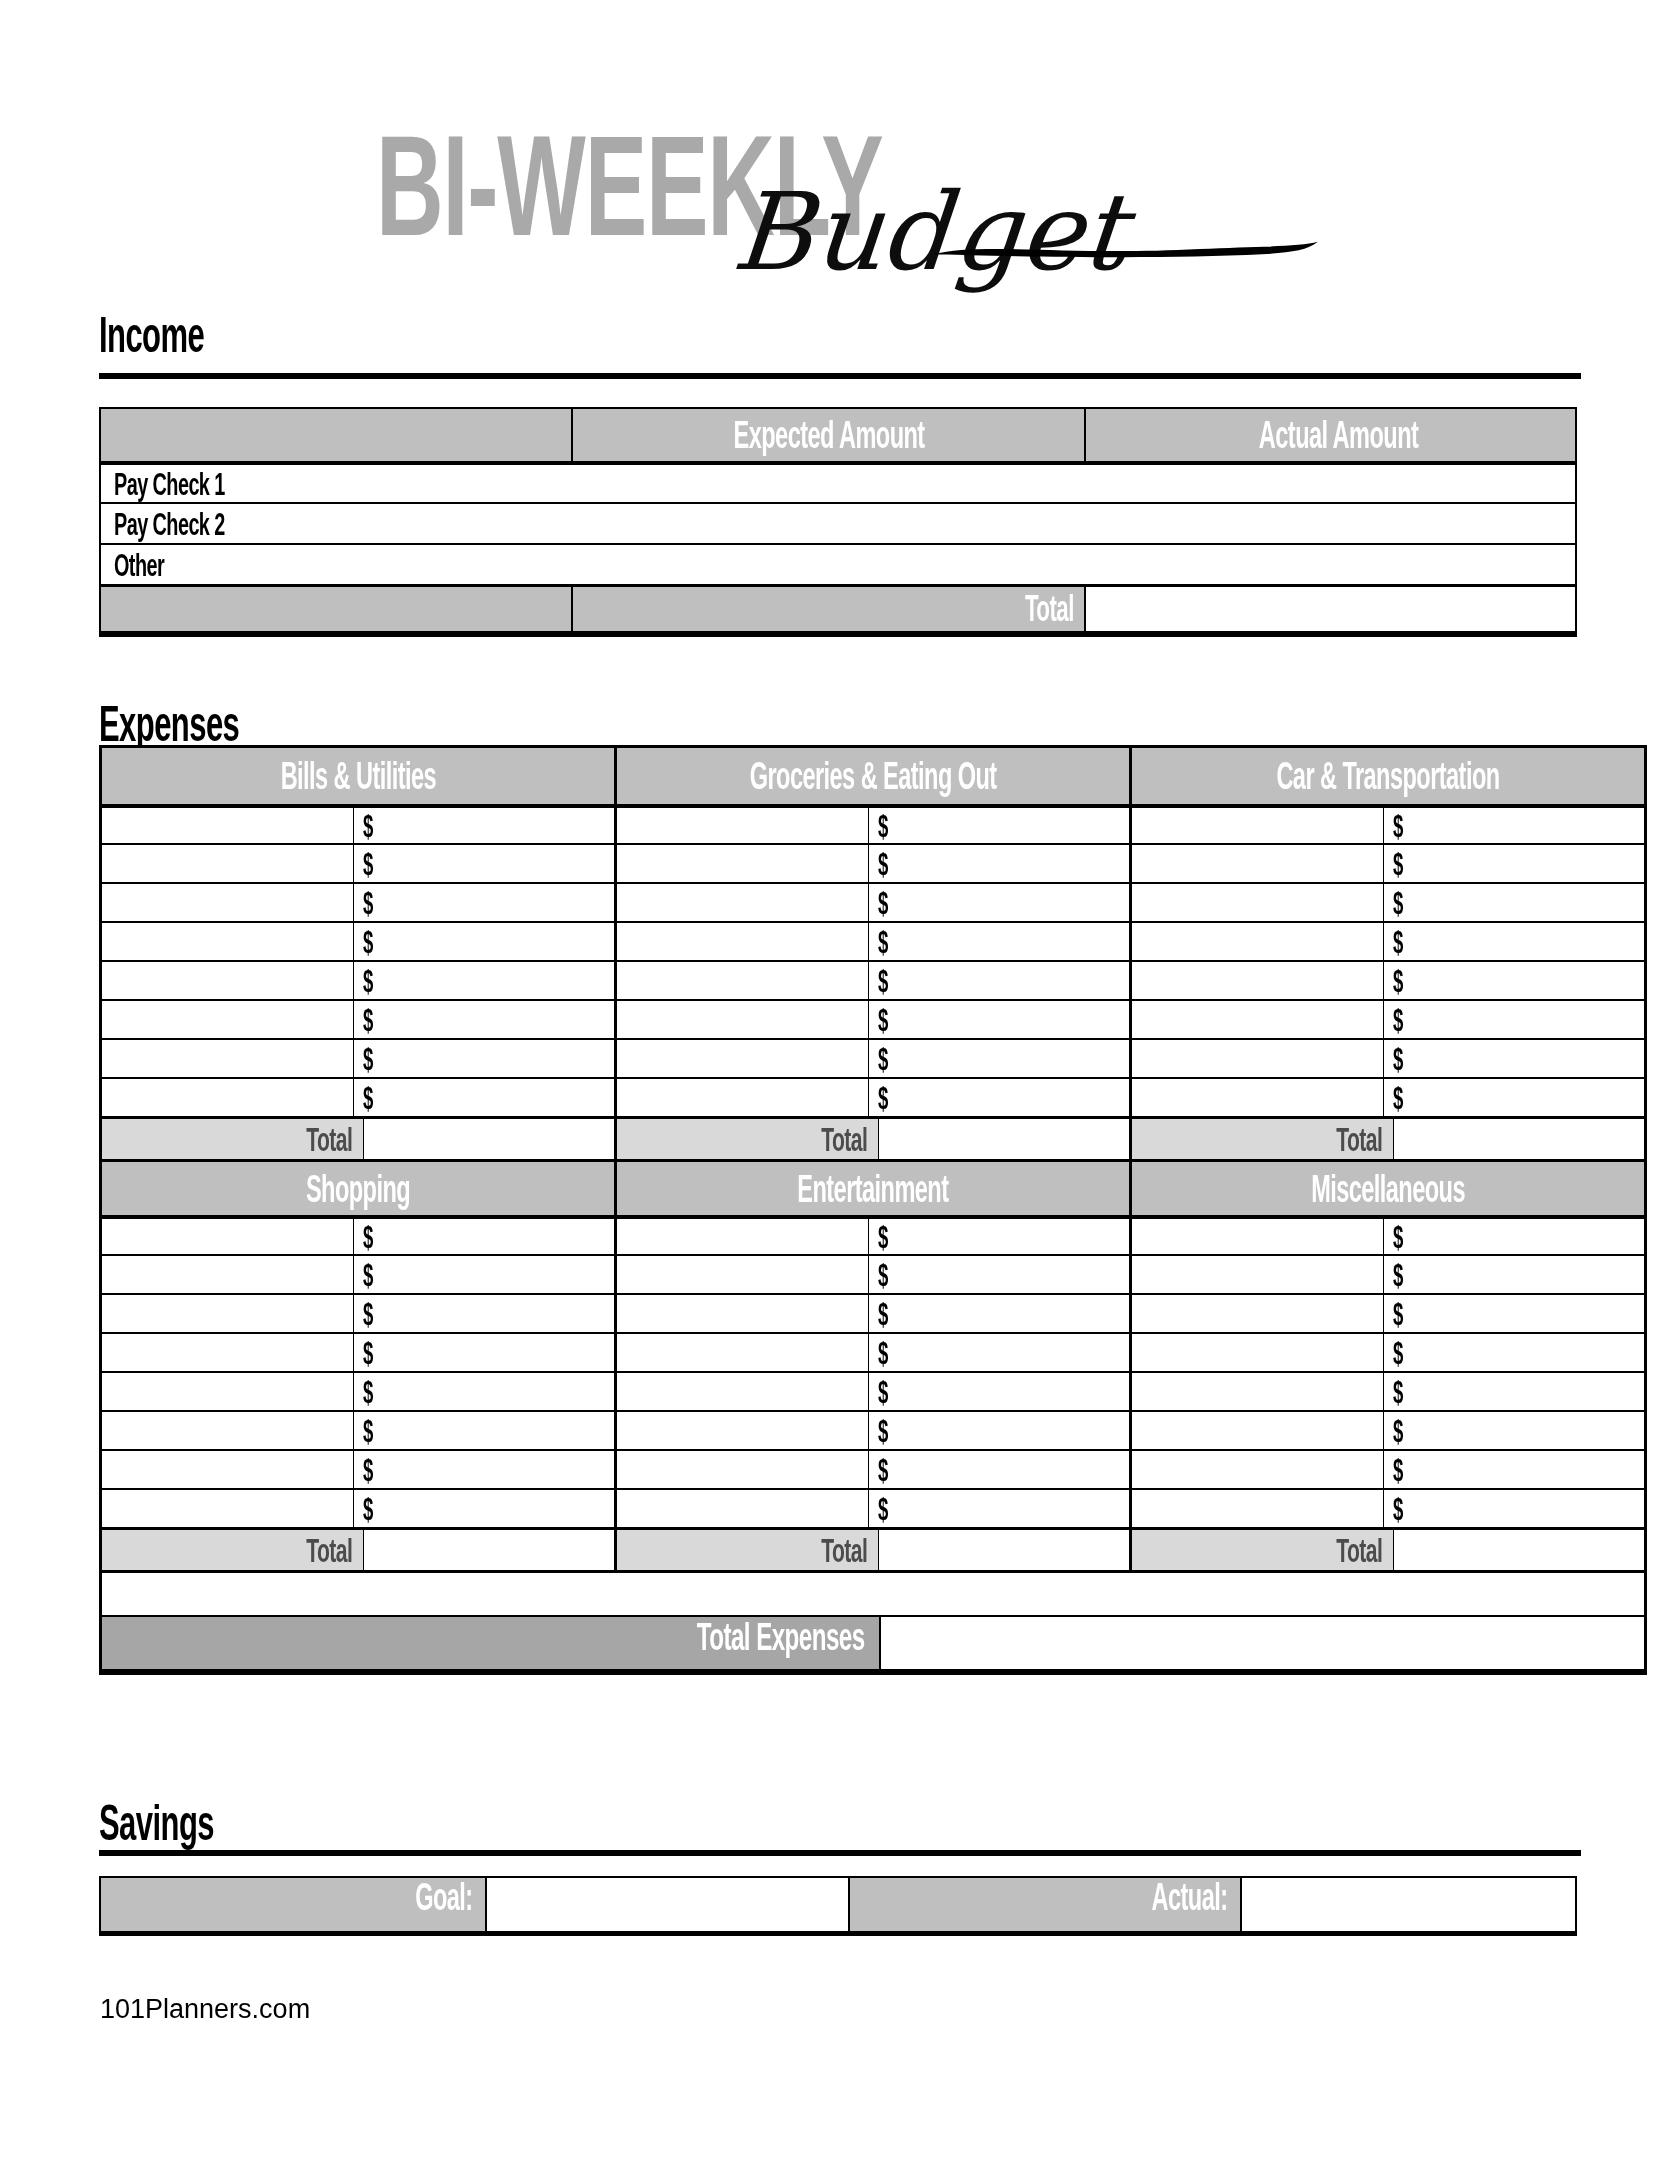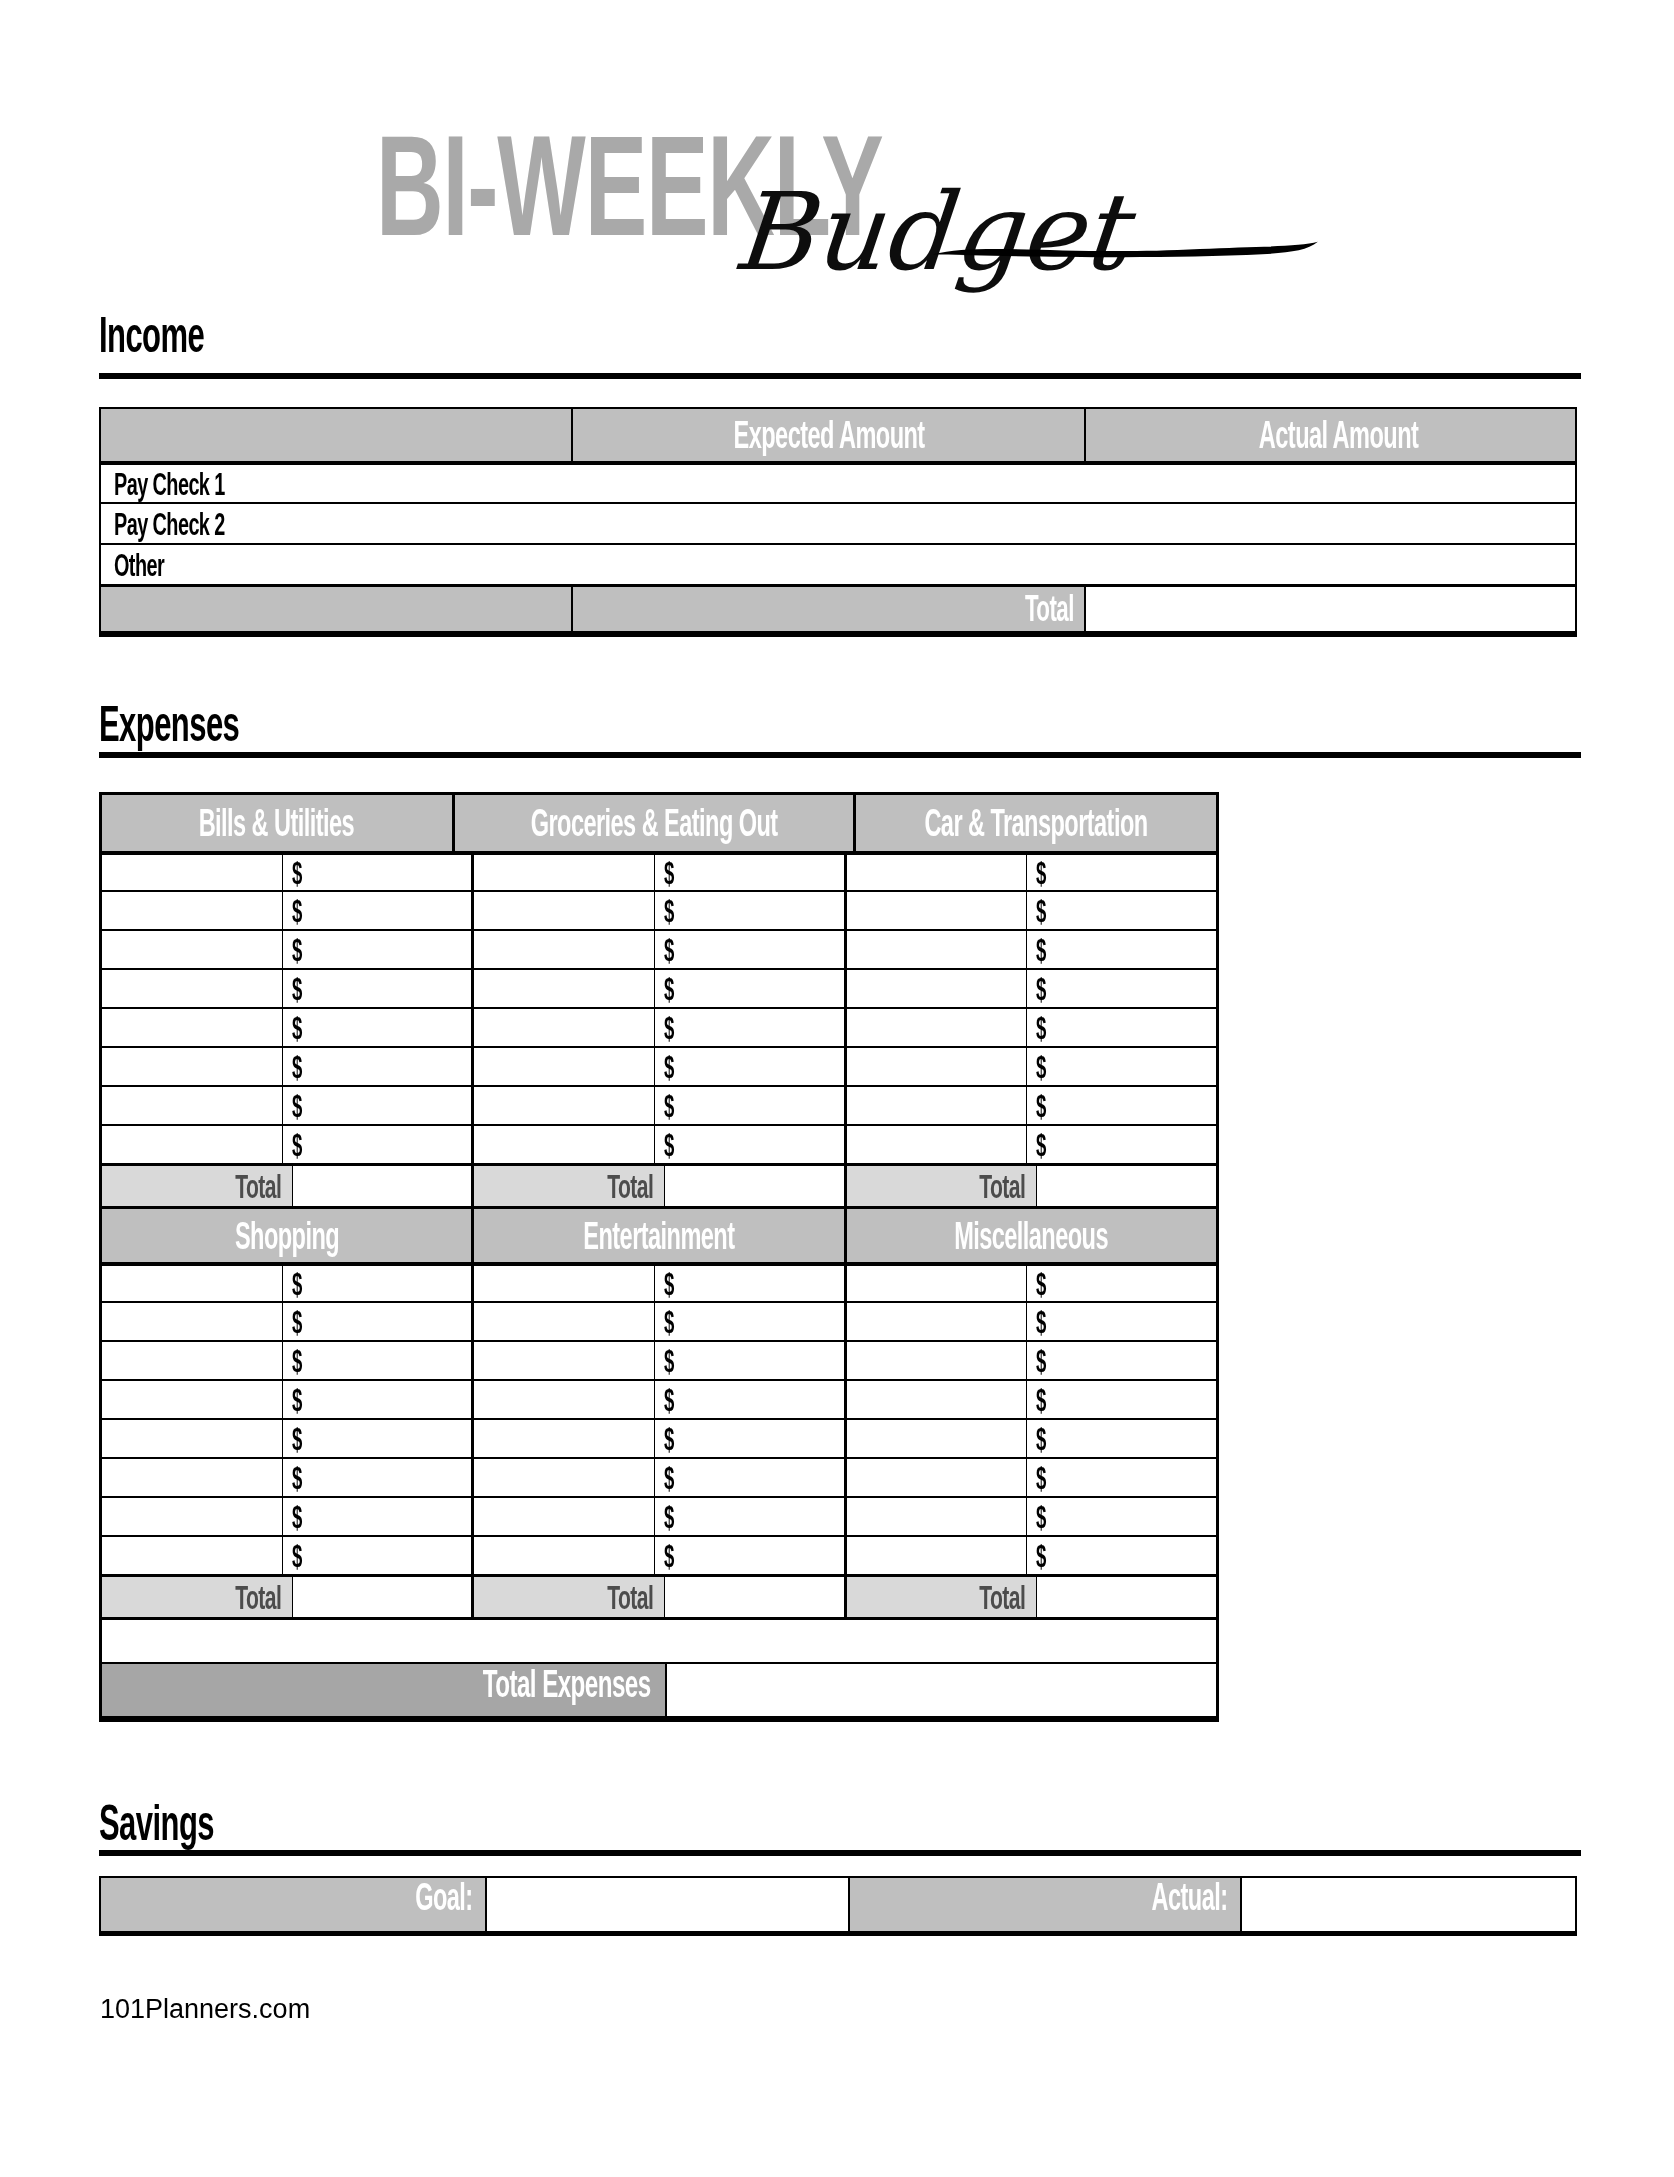--- a/index.html
+++ b/index.html
@@ -38,21 +38,21 @@
   .irow.data{height:41px;border-top:2.7px solid #000;align-items:center;}
   .irow.fdata{border-top-width:4.5px;}
   .irow.data .ic1{padding-left:12.5px;}
   .rowlabel{font-size:32px;transform:scaleX(.62);}
   .irow.itotal{height:47px;border-top:3.6px solid #000;}
   .itotal .ic1,.itotal .ic2{background:var(--header_gray);}
   .itotal .ic2{justify-content:flex-end;padding-right:10.7px;}
   .totwhite{font-size:36px;color:#fff;transform:scaleX(.62);}
 
   
-  #expenses-table{position:absolute;left:99px;top:756px;width:1120px;box-sizing:border-box;
+  #expenses-table{position:absolute;left:99px;top:709px;width:1548px;box-sizing:border-box;
                   border:3.6px solid #000;border-bottom-width:6.3px;}
   .crow{display:flex;height:56px;box-sizing:border-box;}
   .crow.second{border-top:3.6px solid #000;}
   .crow>div{flex:1 1 0;background:var(--header_gray);display:flex;align-items:center;justify-content:center;box-sizing:border-box;}
   .crow>div+div{border-left:3.6px solid #000;}
   .cathead{font-size:38px;color:#fff;transform:scaleX(.62);}
   .erow{display:flex;height:39px;border-top:2.7px solid #000;box-sizing:border-box;}
   .erow.afterhead{border-top-width:4.5px;}
   .erow>div{flex:1 1 0;box-sizing:border-box;display:flex;align-items:center;}
   .ecell.amt{border-left:1.8px solid #000;padding-left:9px;}

